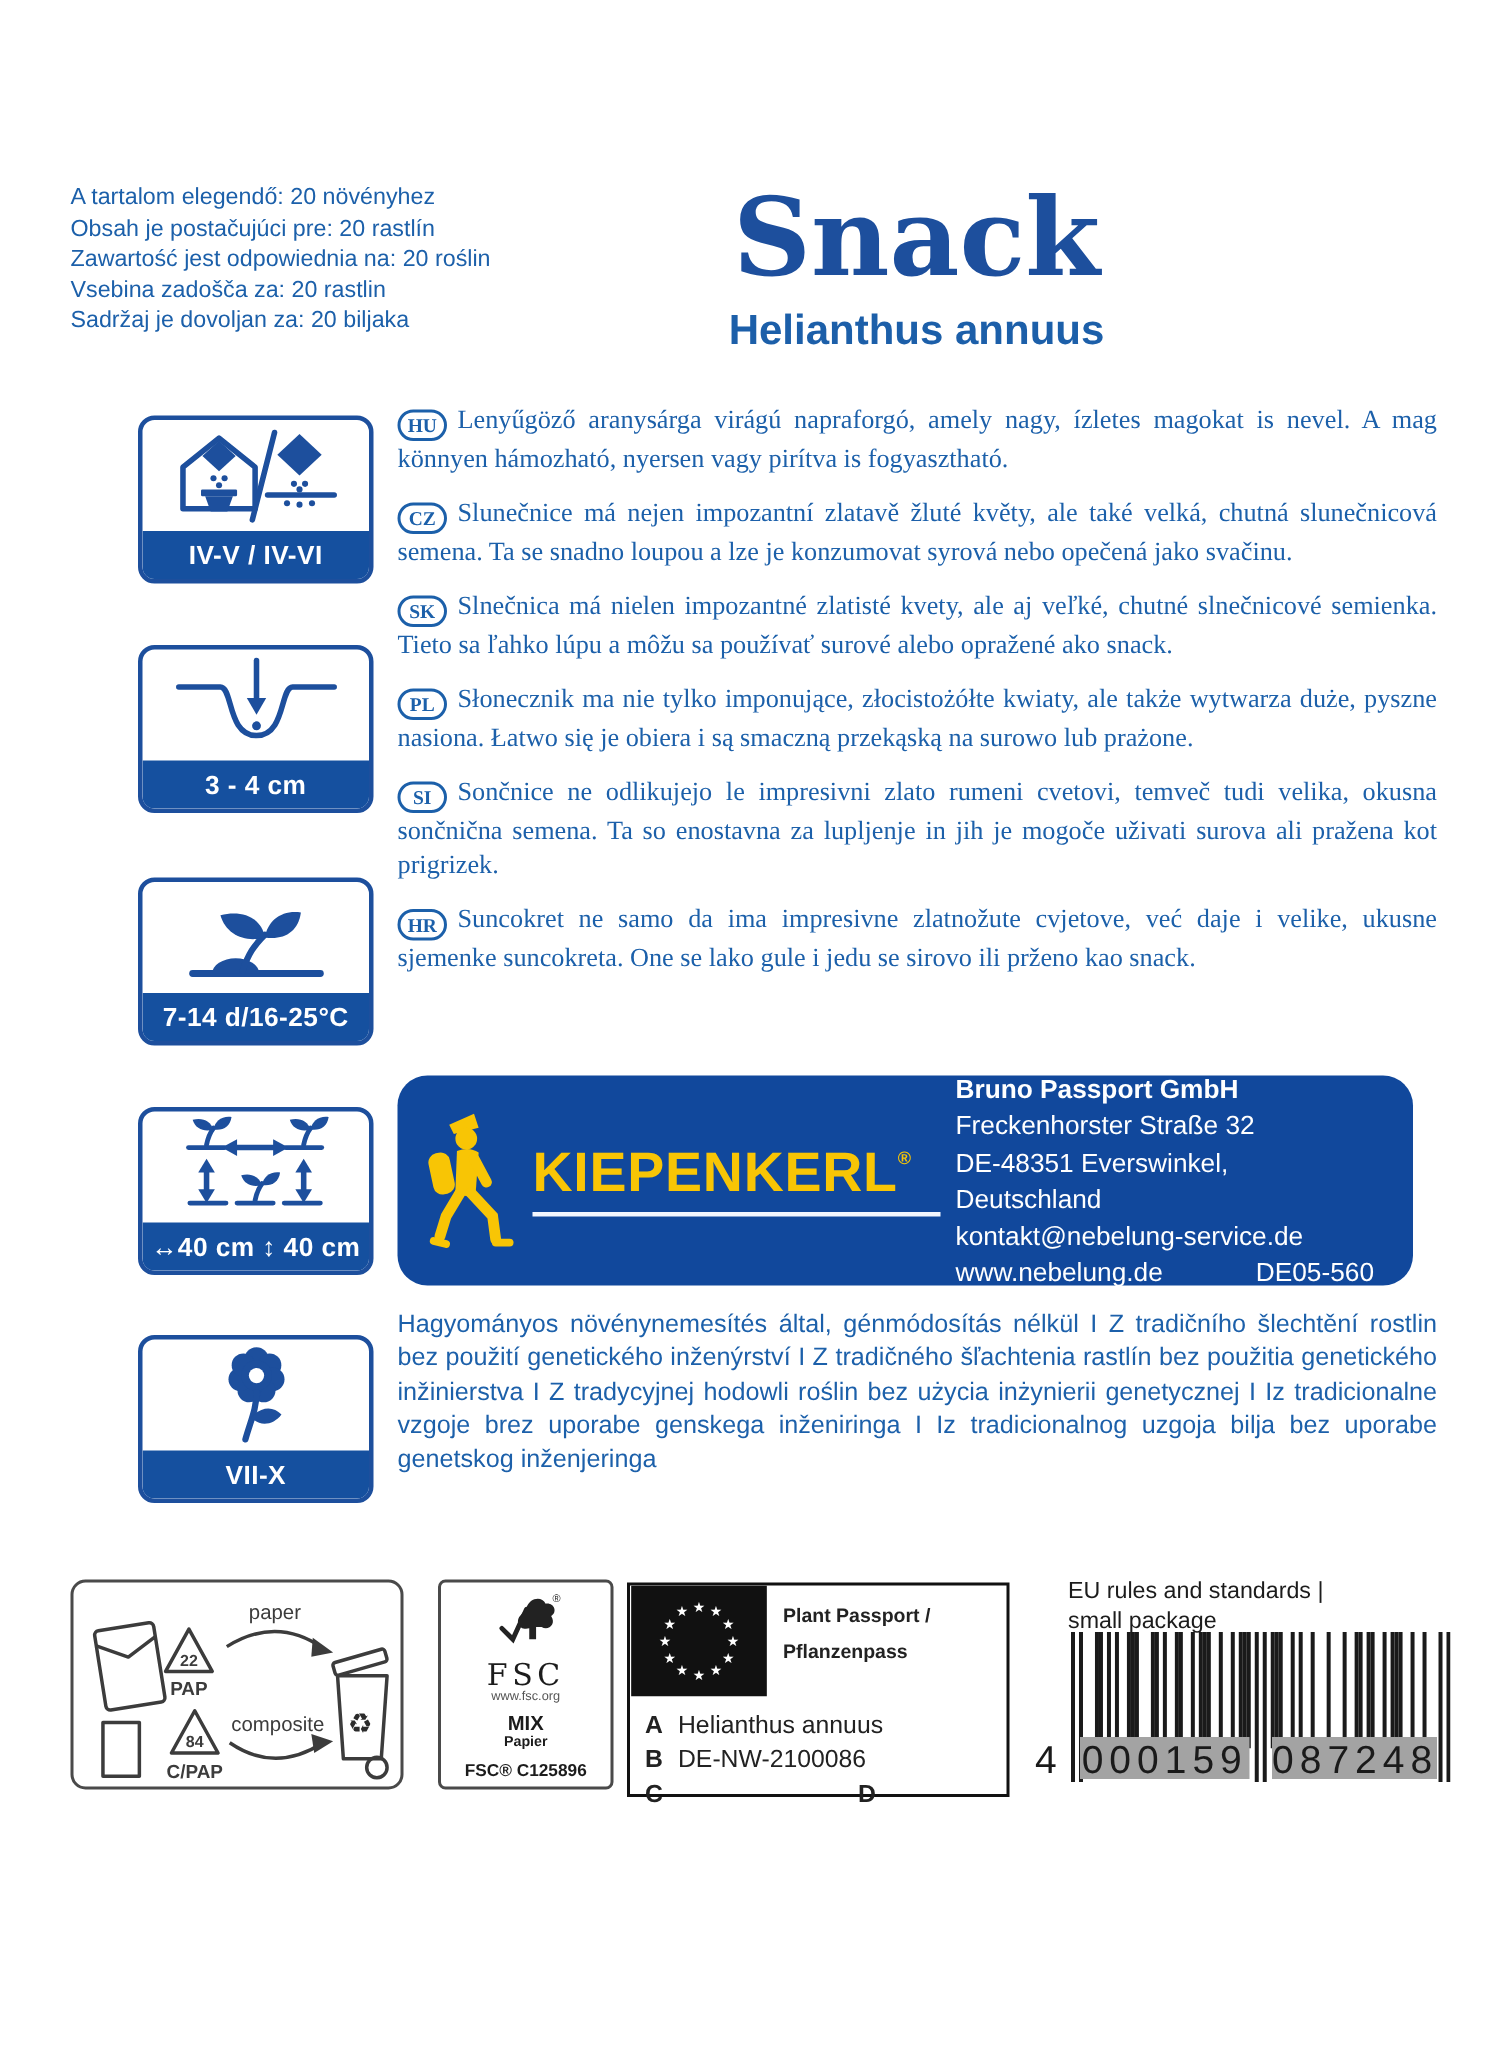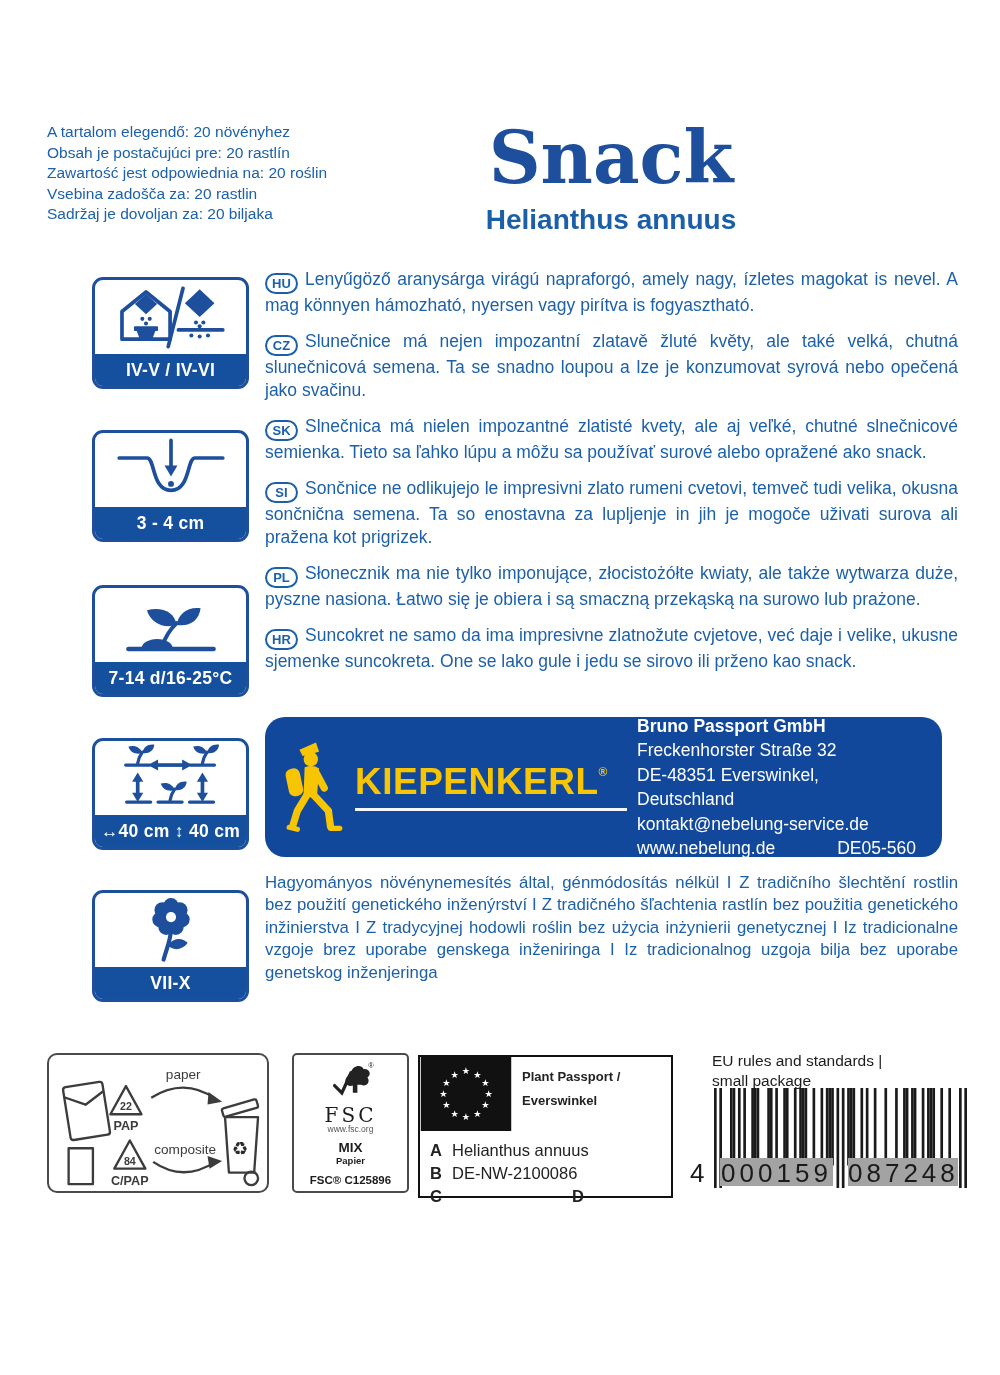--- a/index.html
+++ b/index.html
@@ -14,21 +14,21 @@
   .title-sub{font-weight:bold;font-size:28px;color:#1c5fa9;margin:6px 0 0 0;}
   
   .icon-box{position:absolute;left:47px;width:157px;height:112px;border:3px solid #1d4f9d;
             border-radius:11px;background:#fff;box-sizing:border-box;overflow:hidden;
             display:flex;flex-direction:column;margin-left:45px;}
   .icon-area{flex:1;display:flex;align-items:center;justify-content:center;}
   .icon-label{height:33px;background:#15509f;color:#fff;font-size:17.5px;font-weight:bold;
               display:flex;align-items:center;justify-content:center;letter-spacing:0.3px;}
   
   .desc-col{position:absolute;left:265px;top:268px;width:693px;color:#1c60aa;}
-  .desc{font-size:17.5px;line-height:23px;text-align:justify;margin:0 0 13px 0;}
+  .desc{font-size:17.5px;line-height:23px;text-align:justify;margin:0 0 13px 0;font-family:Liberation Serif, serif;}
   .badge{display:inline-block;min-width:33px;height:21px;line-height:18px;border:2.4px solid #1c60aa;
          border-radius:12px;text-align:center;font-weight:bold;font-size:13px;margin-right:7px;
          vertical-align:-3px;box-sizing:border-box;padding:0 3px;}
   
   .brand-box{position:absolute;left:265px;top:717px;width:677px;height:140px;background:#11489c;
              border-radius:20px;display:flex;align-items:center;padding:0 26px 0 20px;box-sizing:border-box;}
   .logo-area{display:flex;align-items:center;width:352px;}
   .logo-text-wrap{margin-left:8px;}
   .logo-row{display:flex;align-items:flex-start;}
   .logo-text{color:#f8c505;font-weight:bold;font-size:37px;letter-spacing:0.5px;line-height:38px;}
@@ -197,24 +197,24 @@
     <p class="desc">
       <span class="badge">HU</span><span>Lenyűgöző aranysárga virágú napraforgó, amely nagy, ízletes magokat is nevel. A mag könnyen hámozható, nyersen vagy pirítva is fogyasztható.</span>
     </p>
     <p class="desc">
       <span class="badge">CZ</span><span>Slunečnice má nejen impozantní zlatavě žluté květy, ale také velká, chutná slunečnicová semena. Ta se snadno loupou a lze je konzumovat syrová nebo opečená jako svačinu.</span>
     </p>
     <p class="desc">
       <span class="badge">SK</span><span>Slnečnica má nielen impozantné zlatisté kvety, ale aj veľké, chutné slnečnicové semienka. Tieto sa ľahko lúpu a môžu sa používať surové alebo opražené ako snack.</span>
     </p>
     <p class="desc">
+      <span class="badge">PL</span><span>Słonecznik ma nie tylko imponujące, złocistożółte kwiaty, ale także wytwarza duże, pyszne nasiona. Łatwo się je obiera i są smaczną przekąską na surowo lub prażone.</span>
+    </p>
+    <p class="desc">
       <span class="badge">SI</span><span>Sončnice ne odlikujejo le impresivni zlato rumeni cvetovi, temveč tudi velika, okusna sončnična semena. Ta so enostavna za lupljenje in jih je mogoče uživati surova ali pražena kot prigrizek.</span>
-    </p>
-    <p class="desc">
-      <span class="badge">PL</span><span>Słonecznik ma nie tylko imponujące, złocistożółte kwiaty, ale także wytwarza duże, pyszne nasiona. Łatwo się je obiera i są smaczną przekąską na surowo lub prażone.</span>
     </p>
     <p class="desc">
       <span class="badge">HR</span><span>Suncokret ne samo da ima impresivne zlatnožute cvjetove, već daje i velike, ukusne sjemenke suncokreta. One se lako gule i jedu se sirovo ili prženo kao snack.</span>
     </p>
   </div>
 
   <div class="brand-box">
     <div class="logo-area">
       <svg width="62" height="96" viewBox="0 0 60 90">
         <g fill="#f8c505" stroke="none">
@@ -311,21 +311,21 @@
         <text x="44" y="61">★</text>
           <text x="33" y="58">★</text>
           <text x="25" y="50">★</text>
         <text x="22" y="39">★</text>
           <text x="25" y="28">★</text>
           <text x="33" y="20">★</text>
       </g>
     </svg>
     <div class="pp-title">
       <div>Plant Passport /</div>
-      <div>Everswinkel</div>
+      <div>Pflanzenpass</div>
     </div>
     <div class="pp-rows">
       <div><span class="pp-key">A</span><span>Helianthus annuus</span></div>
       <div><span class="pp-key">B</span><span>DE-NW-2100086</span></div>
       <div class="pp-cd">
         <span class="pp-key">C</span><span></span>
         <span class="pp-d pp-key">D</span>
       </div>
     </div>
   </div>

